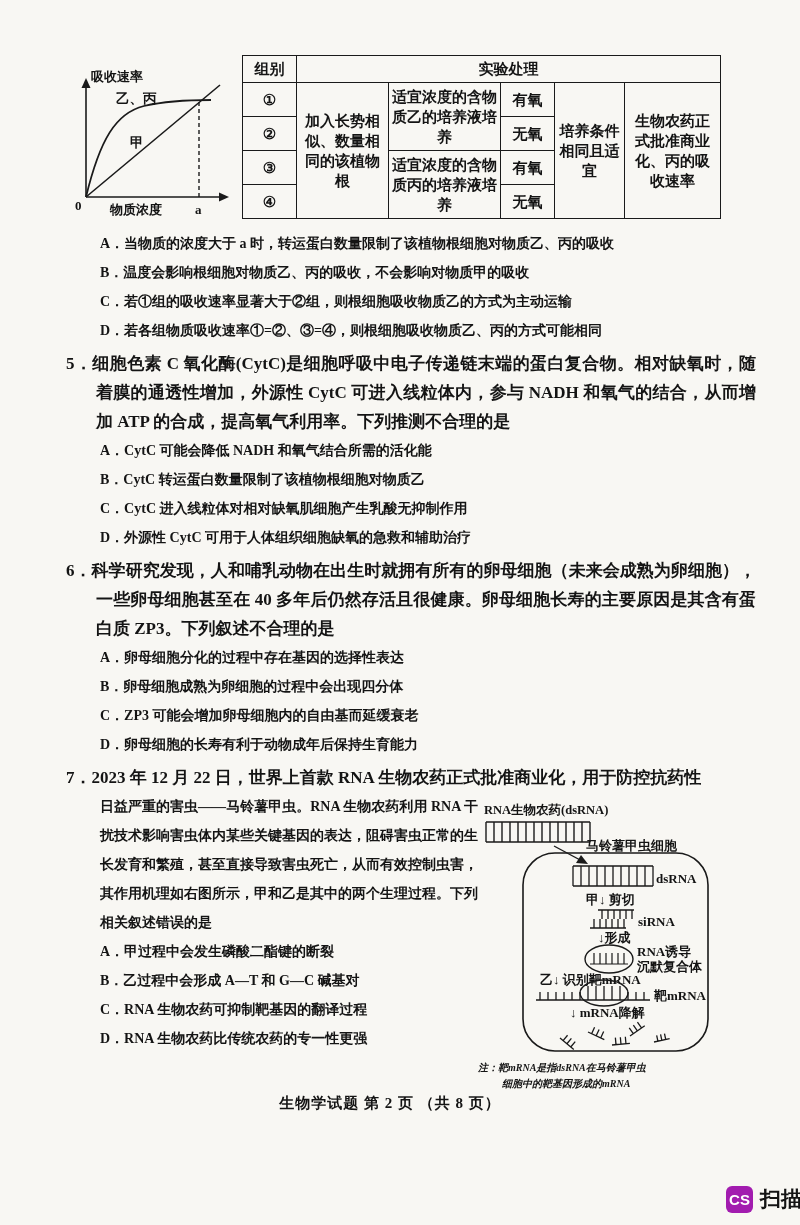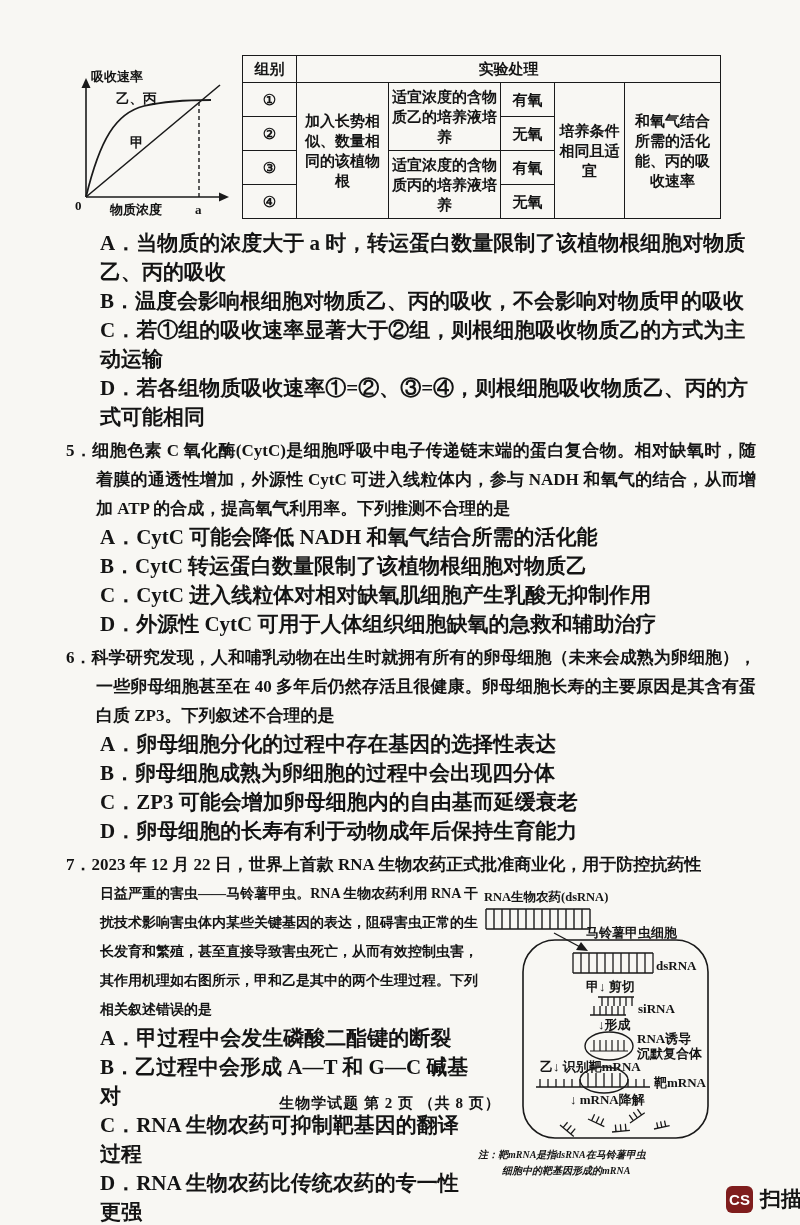--- a/index.html
+++ b/index.html
@@ -14,21 +14,21 @@
   .toprow{display:flex;align-items:flex-start;}
   .graph-wrap{width:176px;flex:0 0 176px;padding-top:12px;}
   table.exp{border-collapse:collapse;table-layout:fixed;width:478px;}
   table.exp td{
     border:1.5px solid #1a1a1a;text-align:center;vertical-align:middle;
     font-size:15px;line-height:20px;padding:1px 3px;font-weight:600;
   }
   tr.hdr td{height:24px;}
   tr.datarow{height:34px;}
   
-  .opt{margin:0;padding-left:34px;font-size:21px;line-height:29px;}
+  .opt{margin:0;padding-left:34px;font-size:14px;line-height:29px;}
   .q4opts{margin-top:6px;}
   .stem{margin:4px 4px 0 0;padding-left:30px;text-indent:-30px;
         font-size:17px;line-height:29px;text-align:justify;}
   .qblock{margin:0;}
   
   .q7row{display:flex;align-items:flex-start;}
   .q7left{width:412px;flex:0 0 412px;}
   .q7left .stem2{margin:0;padding-left:34px;font-size:14px;line-height:29px;text-align:justify;}
   .q7right{width:282px;flex:0 0 282px;margin-top:4px;}
   .diag-note{font-size:10px;line-height:16px;font-style:italic;font-weight:700;margin-top:2px;}
@@ -84,21 +84,21 @@
           <tr class="hdr">
         <td>组别</td>
         <td colspan="5">实验处理</td>
       </tr>
       <tr class="datarow">
         <td>①</td>
         <td rowspan="4">加入长势相似、数量相同的该植物根</td>
         <td rowspan="2">适宜浓度的含物质乙的培养液培养</td>
         <td>有氧</td>
         <td rowspan="4">培养条件相同且适宜</td>
-        <td rowspan="4">和氧气结合所需的活化能、丙的吸收速率</td>
+        <td rowspan="4">生物农药正式批准商业化、丙的吸收速率</td>
       </tr>
       <tr class="datarow">
         <td>②</td>
         <td>无氧</td>
       </tr>
       <tr class="datarow">
         <td>③</td>
         <td rowspan="2">适宜浓度的含物质丙的培养液培养</td>
         <td>有氧</td>
       </tr>
@@ -194,15 +194,15 @@
         </div>
       </div>
     </div>
   </div>
 
 </div>
 
 <div class="footer">生物学试题  第 2 页 （共 8 页）</div>
 
 <div class="wm">
-  <div class="wm-badge" style="background: #7f1d1d; color: rgb(255, 255, 255);">CS</div>
+  <div class="wm-badge" style="background: #a21caf; color: rgb(255, 255, 255);">CS</div>
   <div class="wm-text">扫描全能</div>
 </div>
 
 </body></html>

